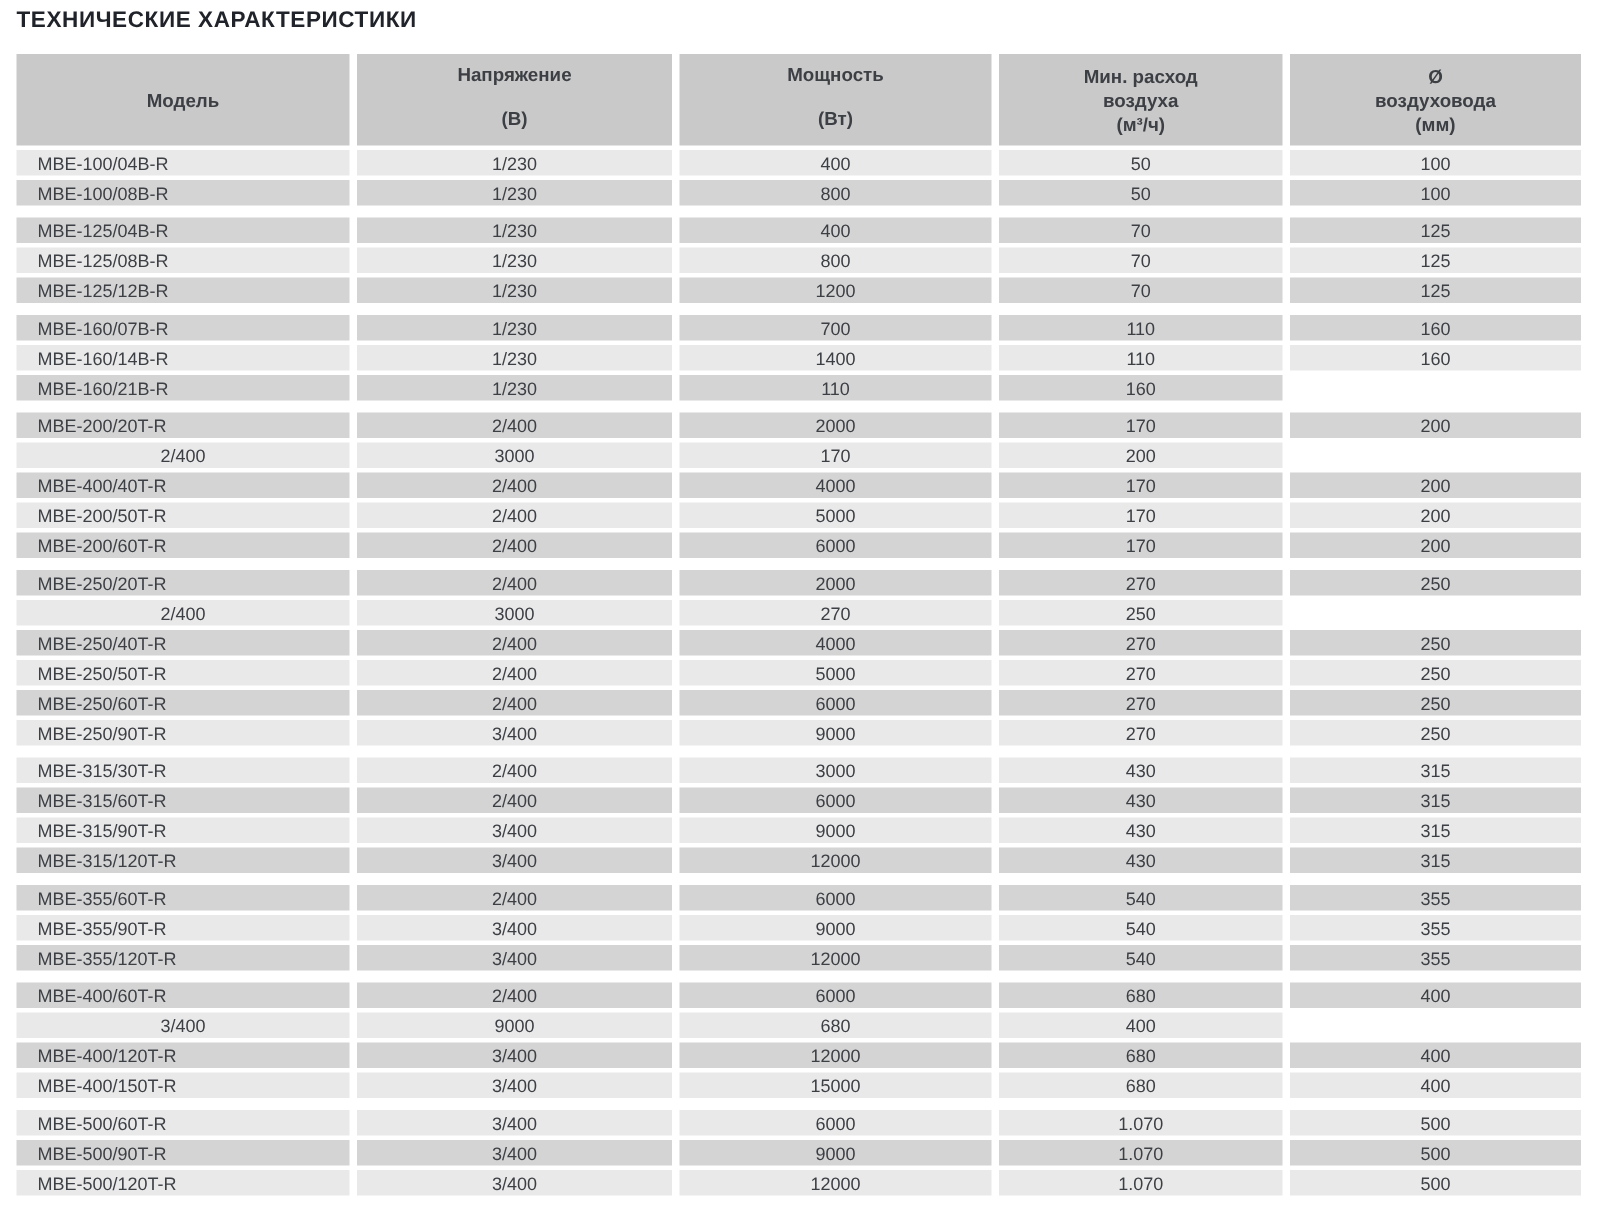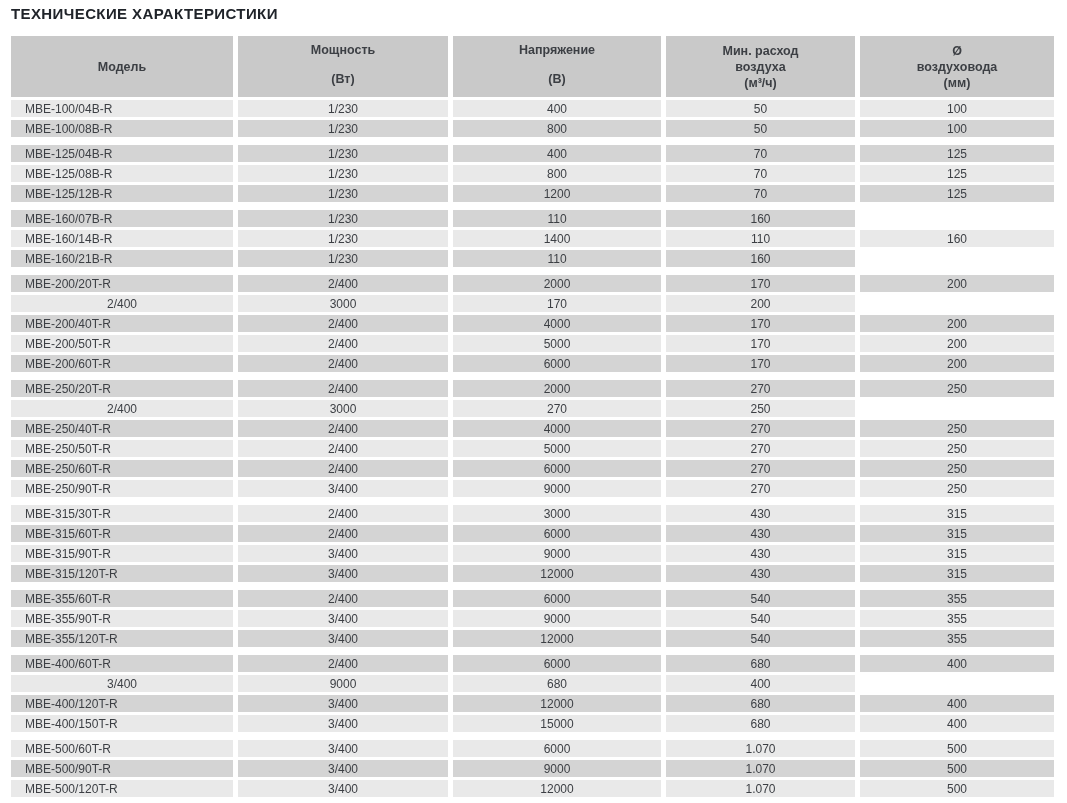--- a/index.html
+++ b/index.html
@@ -59,26 +59,26 @@
 <body>
 
 <div class="page">
   <div class="title">ТЕХНИЧЕСКИЕ ХАРАКТЕРИСТИКИ</div>
   <div class="spec-table">
     <div class="t-row header-row" id="header-row">
         <div class="cell">
           <span>Модель</span>
         </div>
         <div class="cell spread">
+          <span>Напряжение</span>
+          <span>(В)</span>
+        </div>
+        <div class="cell spread">
           <span>Мощность</span>
           <span>(Вт)</span>
-        </div>
-        <div class="cell spread">
-          <span>Напряжение</span>
-          <span>(В)</span>
         </div>
         <div class="cell">
           <span>Мин. расход</span>
           <span>воздуха</span>
           <span>(м³/ч)</span>
         </div>
         <div class="cell">
           <span>Ø</span>
           <span>воздуховода</span>
           <span>(мм)</span>
@@ -121,20 +121,21 @@
             <div class="cell">1/230</div>
             <div class="cell">1200</div>
             <div class="cell">70</div>
             <div class="cell">125</div>
           </div>
         </div>
         <div class="group">
           <div class="t-row dark">
             <div class="cell model">MBE-160/07B-R</div>
             <div class="cell">1/230</div>
+            <div class="cell">700</div>
             <div class="cell">110</div>
             <div class="cell">160</div>
           </div>
           <div class="t-row light">
             <div class="cell model">MBE-160/14B-R</div>
             <div class="cell">1/230</div>
             <div class="cell">1400</div>
             <div class="cell">110</div>
             <div class="cell">160</div>
           </div>
@@ -153,21 +154,21 @@
             <div class="cell">170</div>
             <div class="cell">200</div>
           </div>
           <div class="t-row light">
             <div class="cell">2/400</div>
             <div class="cell">3000</div>
             <div class="cell">170</div>
             <div class="cell">200</div>
           </div>
           <div class="t-row dark">
-            <div class="cell model">MBE-200/40T-R</div>
+            <div class="cell model">MBE-400/40T-R</div>
             <div class="cell">2/400</div>
             <div class="cell">4000</div>
             <div class="cell">170</div>
             <div class="cell">200</div>
           </div>
           <div class="t-row light">
             <div class="cell model">MBE-200/50T-R</div>
             <div class="cell">2/400</div>
             <div class="cell">5000</div>
             <div class="cell">170</div>

